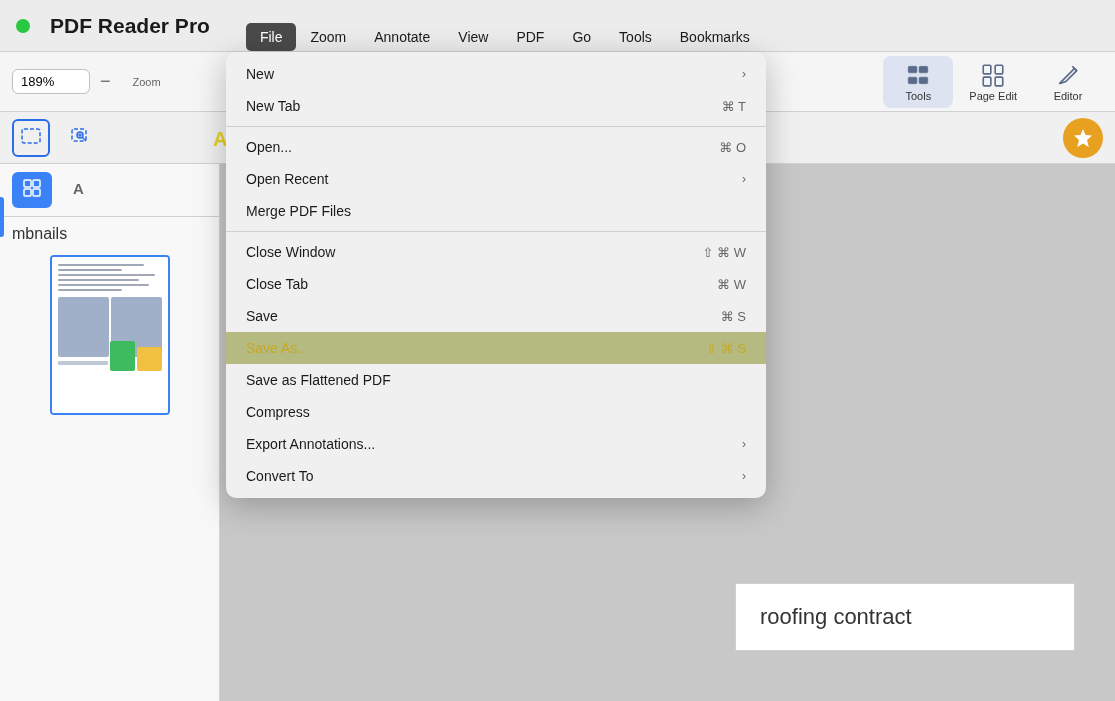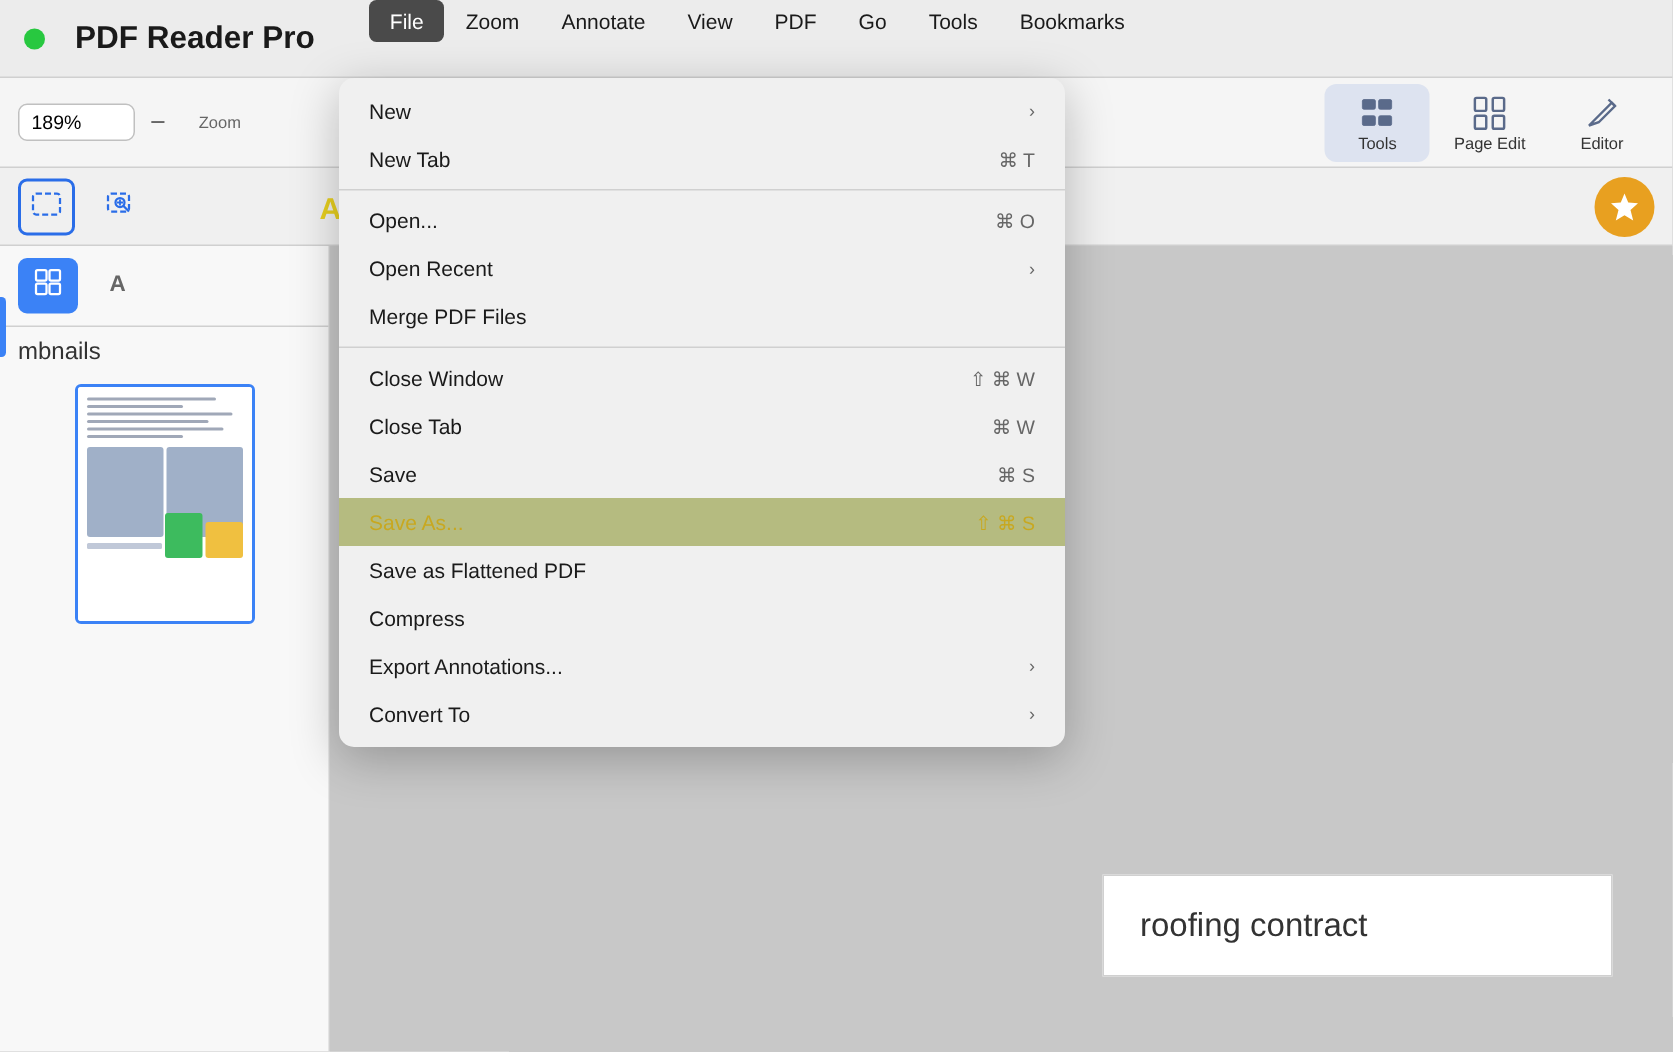--- a/index.html
+++ b/index.html
@@ -39,21 +39,21 @@
       font-size: 21px;
       font-weight: 600;
       color: #1a1a1a;
       margin-right: 4px;
       padding: 0 8px;
     }
 
     
     .menu-bar {
       display: flex;
-      align-items: flex-start;
+      align-items: flex-end;
       height: 100%;
       padding-left: 24px;
     }
     .menu-item {
       padding: 6px 14px;
       font-size: 14px;
       color: #1a1a1a;
       cursor: pointer;
       border-radius: 5px;
       white-space: nowrap;
@@ -255,21 +255,21 @@
       border: 1px solid #d0d0d0;
       padding: 20px 24px;
       font-size: 22px;
       color: #333;
       min-width: 340px;
     }
     .dropdown-menu {
       position: absolute;
       top: 52px;
       left: 226px;
-      width: 484px;
+      width: 540px;
       background: #f0f0f0;
       border-radius: 10px;
       box-shadow: 0 8px 32px rgba(0,0,0,0.25);
       padding: 6px 0;
       z-index: 200;
     }
     .dd-item {
       display: flex;
       align-items: center;
       justify-content: space-between;

